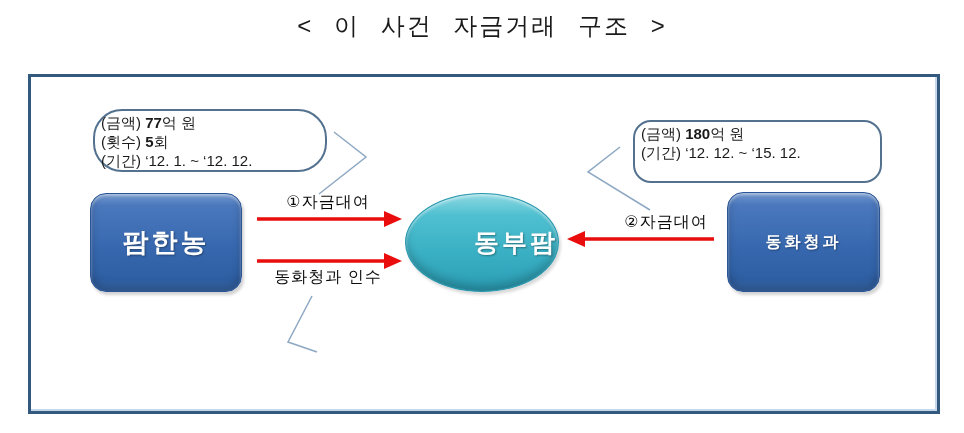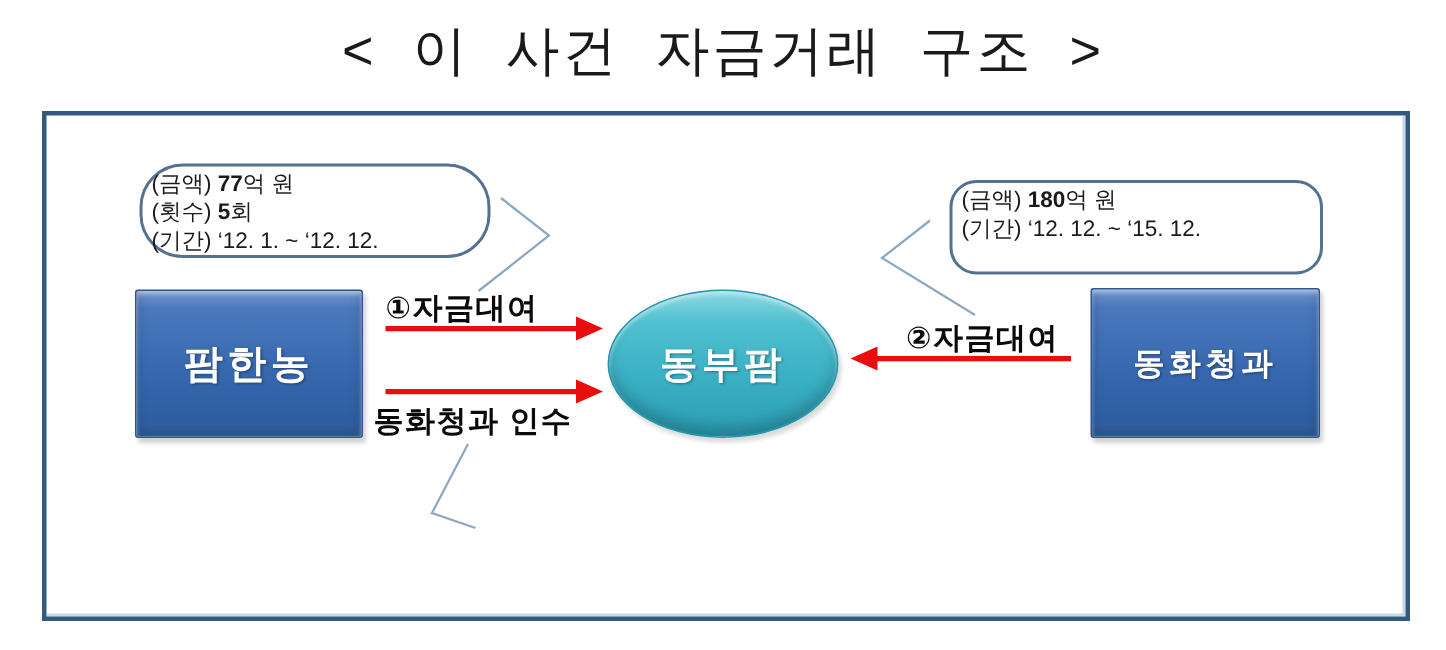--- a/index.html
+++ b/index.html
@@ -3,21 +3,21 @@
 <meta charset="utf-8">
 <style>
   html,body{margin:0;padding:0;background:#ffffff;}
   .stage{
     position:relative;width:964px;height:433px;background:#ffffff;overflow:hidden;
     font-family:"Liberation Sans","DejaVu Sans",sans-serif;color:#111;
   }
   
   .title{
     position:absolute;left:0;top:10px;width:100%;text-align:center;
-    font-size:36px;font-weight:500;letter-spacing:2px;word-spacing:12px;color:#1a1a1a;
+    font-size:24px;font-weight:500;letter-spacing:2px;word-spacing:12px;color:#1a1a1a;
   }
   
   .container{
     position:absolute;left:28px;top:74px;width:906px;height:334px;
     background:#ffffff;border:3px solid #335a7e;
     box-shadow:inset -2px -2px 0 #c5d7ea;
   }
   
   .overlay{position:absolute;left:0;top:0;width:964px;height:433px;pointer-events:none;}
   
@@ -29,36 +29,37 @@
   .co-left{left:93px;top:109px;width:218px;height:55px;border-radius:29px;}
   .co-right{left:633px;top:120px;width:233px;height:55px;border-radius:18px;}
   .co-bottom{left:328px;top:324px;width:232px;height:55px;}
   
   .node{
     position:absolute;display:flex;align-items:center;justify-content:center;
     color:#ffffff;font-weight:bold;font-size:26px;letter-spacing:3px;
     text-shadow:1px 1px 2px rgba(0,0,0,0.35);
   }
   .node-rect{
-    border-radius:2px;border:1px solid #2a5496;
+    border-radius:16px;border:1px solid #2a5496;
     background:linear-gradient(to bottom,#7196cc 0%,#4b78bd 12%,#3768af 55%,#2e5fa3 88%,#3b6cb0 100%);
     box-shadow:inset 0 2px 3px rgba(255,255,255,0.45), inset 0 -5px 8px rgba(0,0,0,0.25), 2px 3px 3px rgba(0,0,0,0.18);
   }
   .node-ellipse{
     border-radius:50%;border:1px solid #2796ac;
     background:linear-gradient(to bottom,#8ed8e2 0%,#4fc0d0 22%,#3ab0c4 60%,#2b9db4 100%);
     box-shadow:inset 0 2px 3px rgba(255,255,255,0.5), inset 0 -6px 9px rgba(0,0,0,0.2), 2px 3px 3px rgba(0,0,0,0.15);
+    justify-content:flex-end;
   }
   .node-farm{left:90px;top:193px;width:150px;height:97px;}
   .node-dongbu{left:405px;top:193px;width:152px;height:97px;font-size:25px;}
-  .node-donghwa{left:727px;top:192px;width:151px;height:98px;font-size:21px;}
+  .node-donghwa{left:727px;top:192px;width:151px;height:98px;font-size:16px;}
   
   .flow-label{
-    position:absolute;font-size:20px;font-weight:bold;color:#0a0a0a;
-    letter-spacing:1px;white-space:nowrap;
+    position:absolute;font-size:16px;font-weight:normal;color:#0a0a0a;
+    letter-spacing:1px;white-space:nowrap;text-align:center;
   }
   .fl-1{left:257px;top:192px;width:142px;}
   .fl-2{left:604px;top:212px;width:124px;}
   .fl-3{left:249px;top:267px;width:158px;}
 </style>
 </head>
 <body>
 
 <div class="stage">
 

